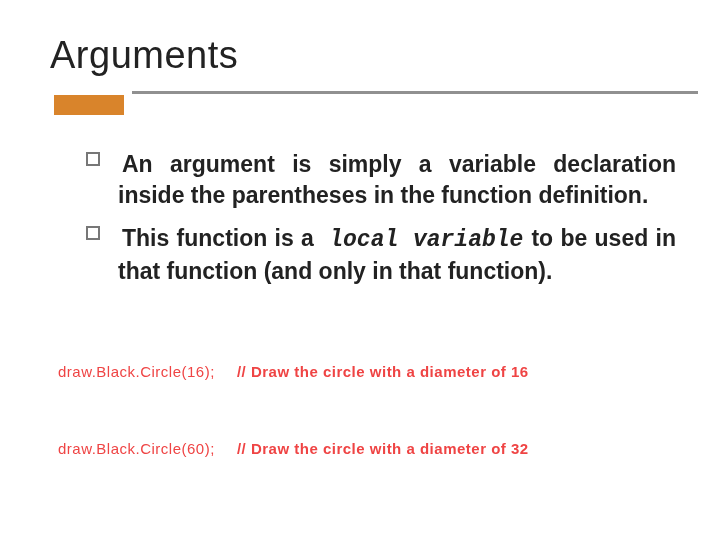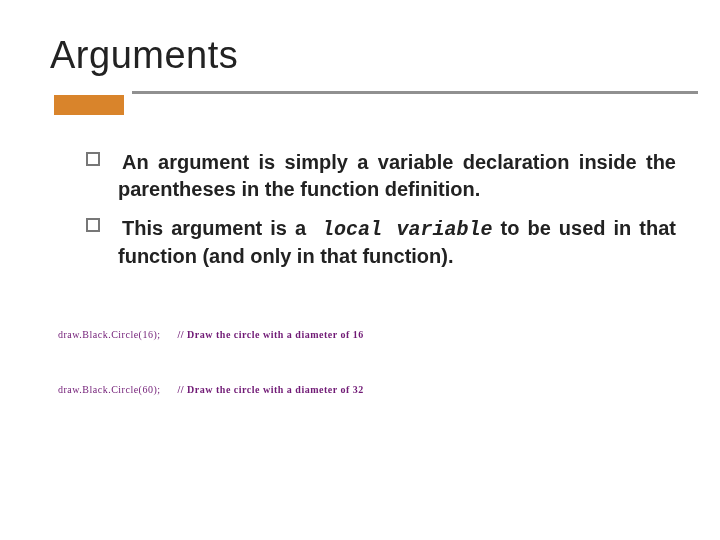--- a/index.html
+++ b/index.html
@@ -5,24 +5,24 @@
   * { margin: 4px; padding: 0; box-sizing: border-box; }
   html, body { width: 720px; height: 540px; background: #fff; font-family: Arial, Helvetica, sans-serif; color: #222; }
   .slide { width: 720px; height: 540px; position: relative; padding: 18px 34px 0 34px; }
   .title { font-size: 38px; font-weight: 400; letter-spacing: 0.5px; margin-bottom: 14px; }
   .rule-row { display: flex; align-items: flex-start; width: 100%; margin-bottom: 26px; }
   .rule-accent { width: 70px; height: 20px; background: #d9842b; }
   .rule-line { flex: 1; height: 3px; background: #909090; margin-top: 0; }
   .bullets { padding: 0 10px 0 28px; }
   .bullet-row { display: flex; align-items: flex-start; margin-bottom: 2px; }
   .bullet-box { width: 14px; height: 14px; border: 2px solid #777; margin-top: 7px; margin-right: 14px; flex: 0 0 auto; }
-  .bullet-text { font-size: 20px; font-weight: 700; line-height: 1.35; text-align: justify; flex: 1; }
+  .bullet-text { font-size: 23px; font-weight: 700; line-height: 1.35; text-align: justify; flex: 1; }
   .bullet-text .ital { font-style: italic; font-family: Liberation Mono, monospace; }
   .clip3 .bullet-text { max-height: 60px; overflow: hidden; }
-  .code-block { margin-top: 18px; padding-left: 0; font-family: Liberation Serif, serif; font-size: 10px; color: #701a75; line-height: 1.55; letter-spacing: 0.5px; white-space: pre; }
+  .code-block { margin-top: 18px; padding-left: 0; font-family: Liberation Sans, sans-serif; font-size: 15px; color: #ef4444; line-height: 1.55; letter-spacing: 0.5px; white-space: pre; }
   .code-line { display: block; }
   .kw { font-weight: 700; }
 </style>
 </head>
 <body>
 
 <div class="slide">
 
   <div class="title">Arguments</div>
 
@@ -36,21 +36,21 @@
     <div class="bullet-row">
       <div class="bullet-box"></div>
       <div class="bullet-text">
         <span>An argument is simply a variable declaration inside the parentheses in the function definition.</span>
       </div>
     </div>
 
     <div class="bullet-row">
       <div class="bullet-box"></div>
       <div class="bullet-text">
-        <span>This argument is a </span><span class="ital">local variable</span><span>to be used in that function (and only in that function).</span>
+        <span>This function is a </span><span class="ital">local variable</span><span>to be used in that function (and only in that function).</span>
       </div>
     </div>
 
 
   </div>
 
   <div class="code-block">
     <span class="code-line"><span>draw.Black.Circle(16);</span>   <span class="kw">// Draw the circle with a diameter of 16</span></span>
     <span class="code-line"><span>draw.Black.Circle(60);</span>   <span class="kw">// Draw the circle with a diameter of 32</span></span>
   </div>

